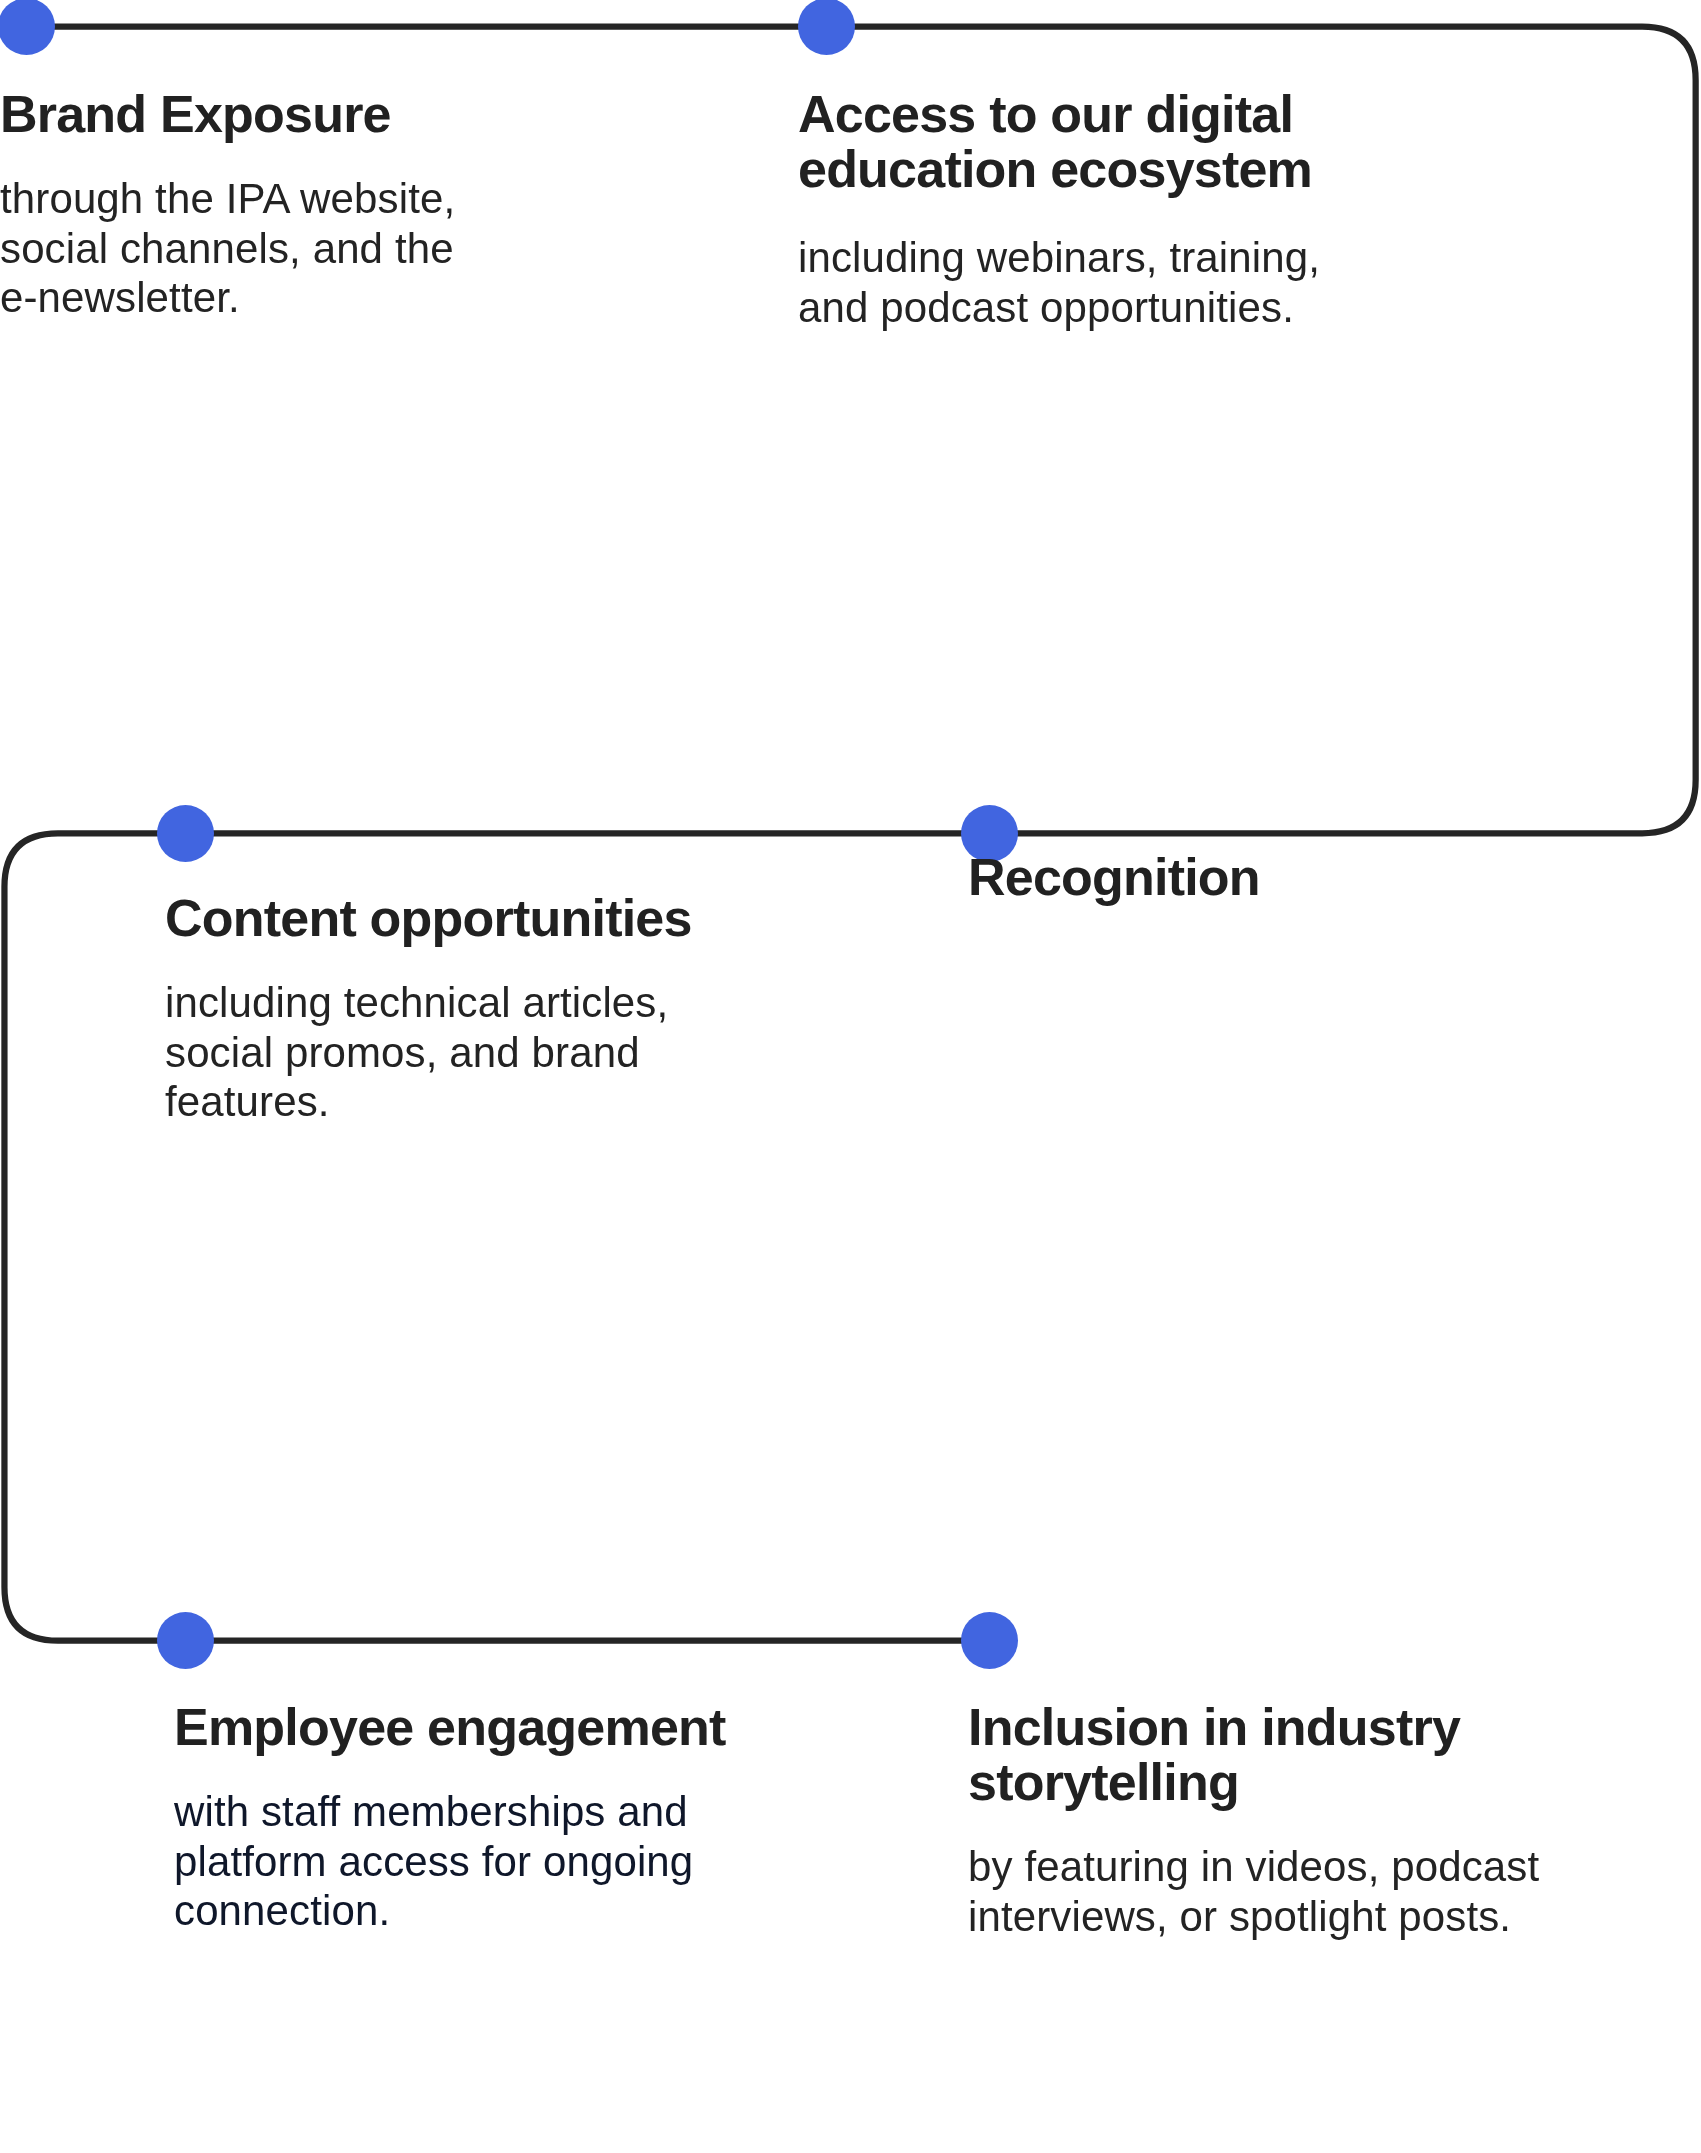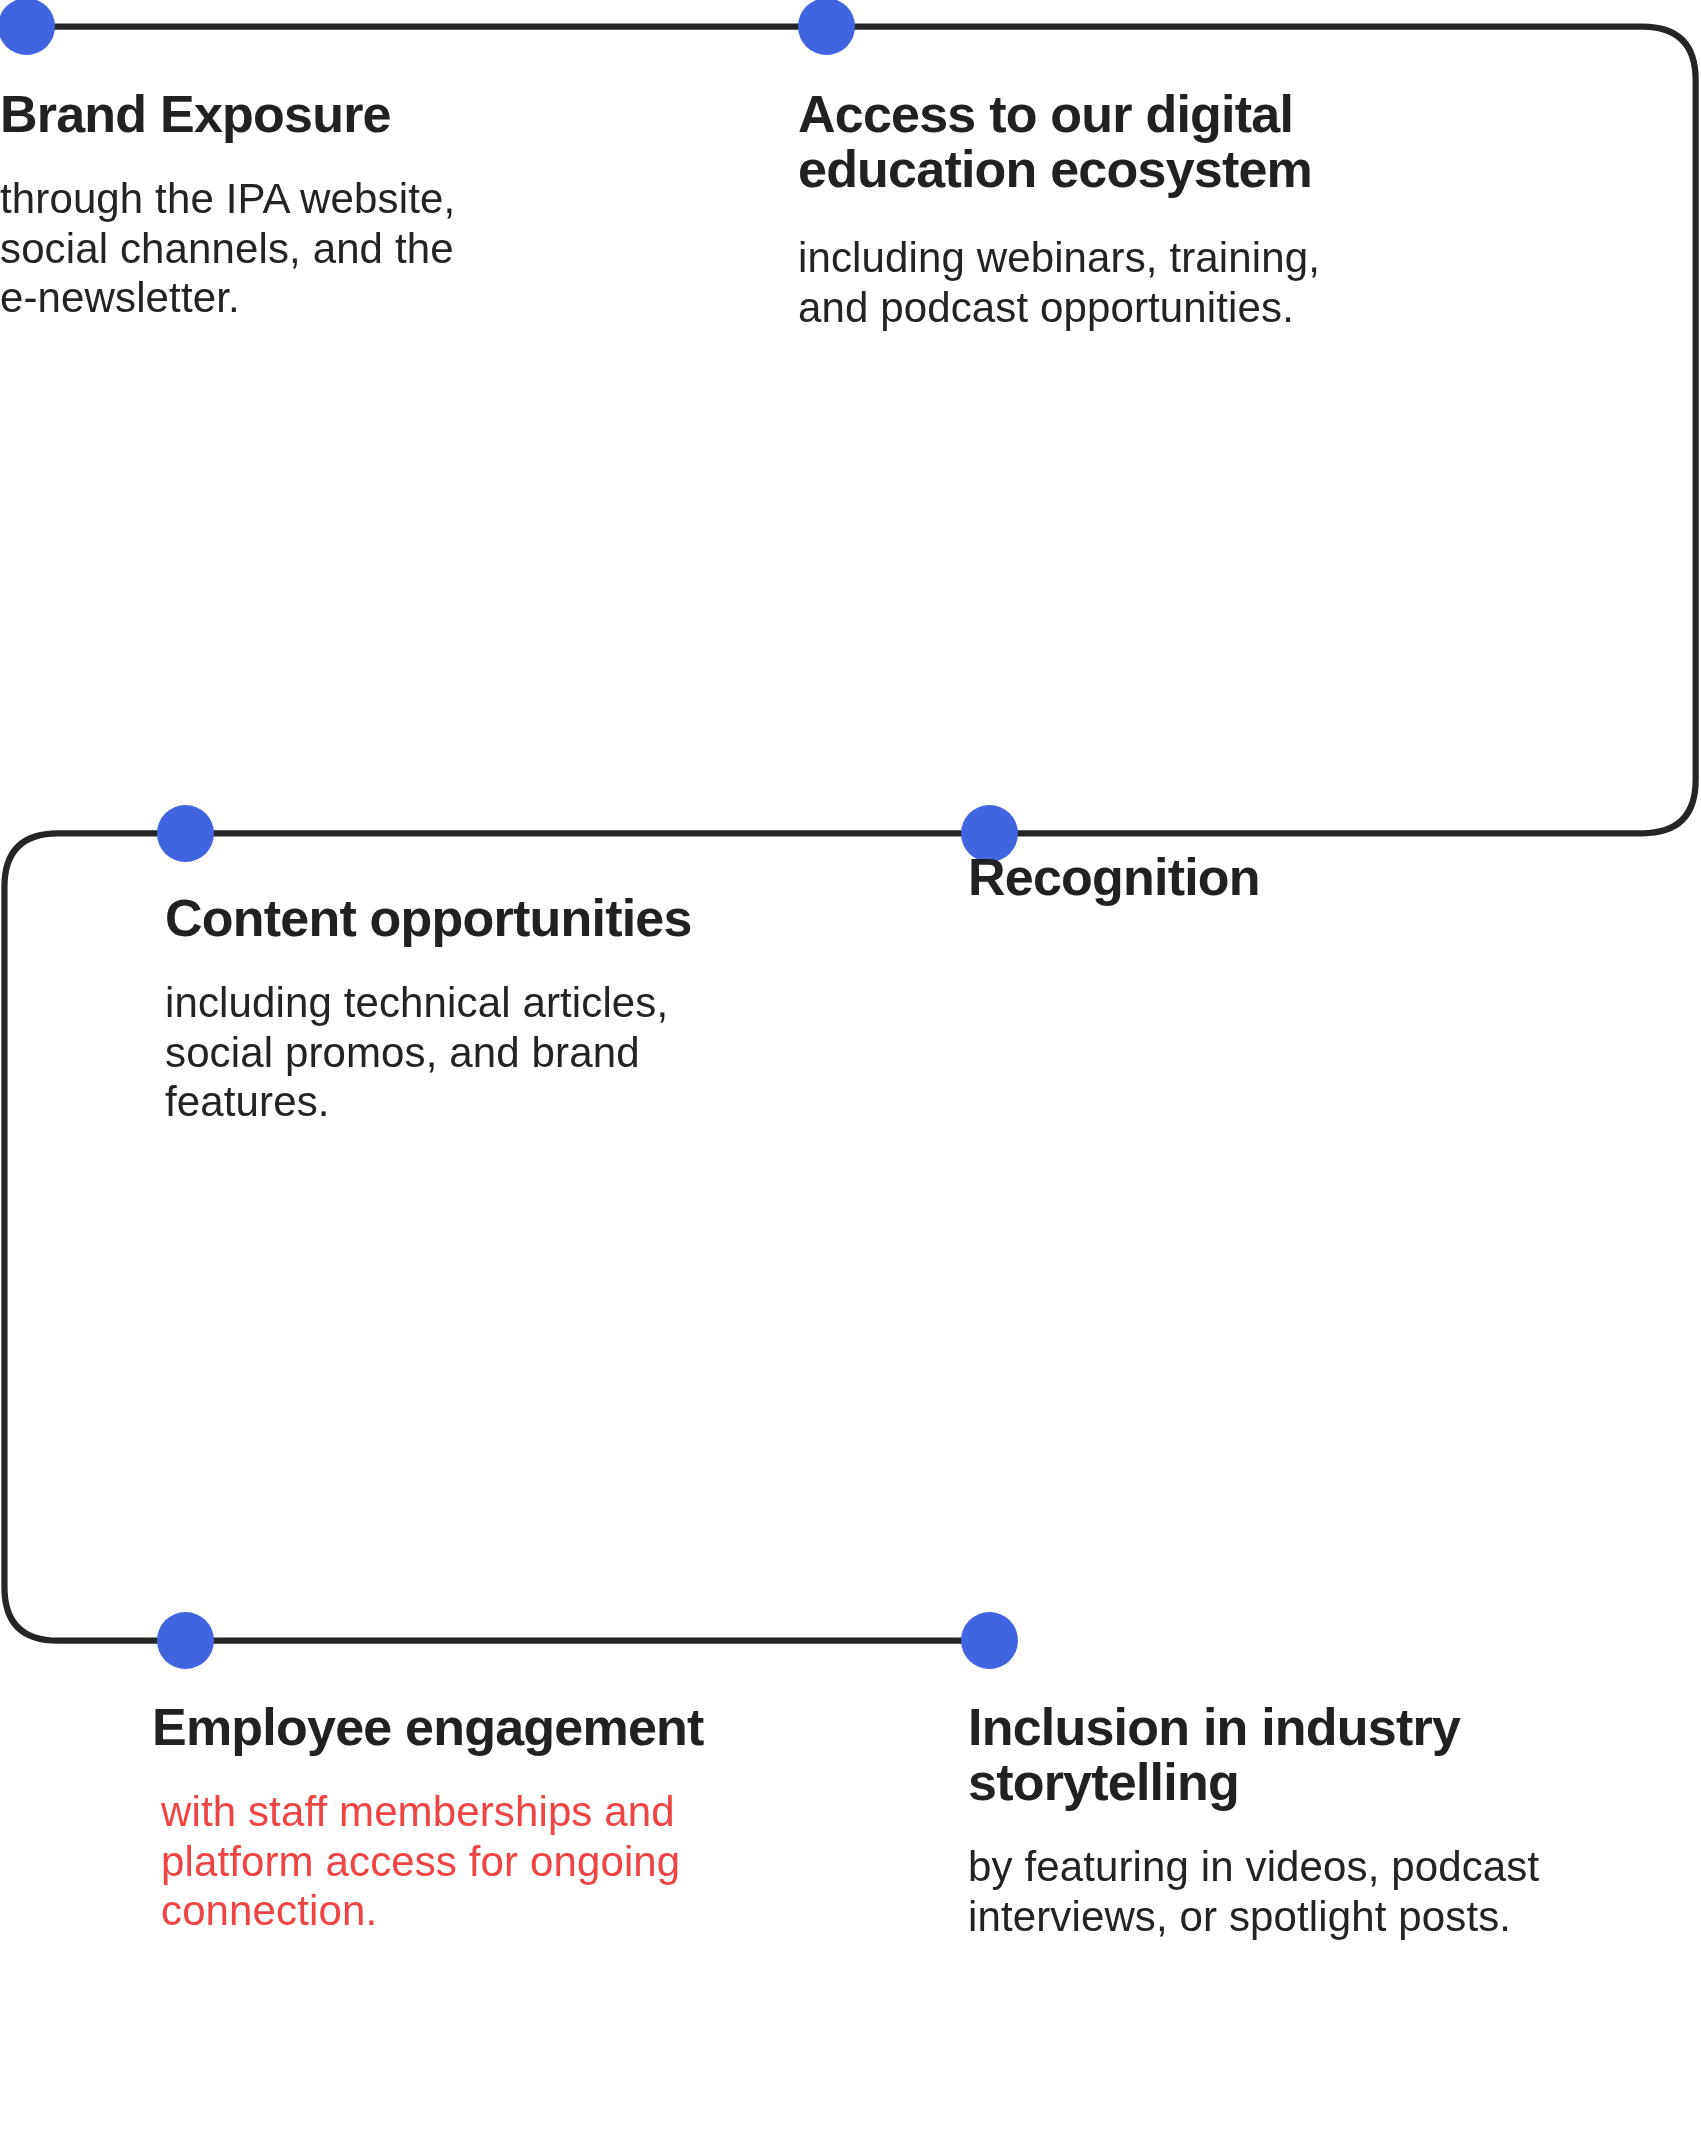--- a/index.html
+++ b/index.html
@@ -88,23 +88,23 @@
     <div class="node-title" style="color: rgb(33, 33, 33);">Content opportunities</div>
     <div class="node-body" style="color: rgb(35, 35, 35);">including technical articles, social promos, and brand features.</div>
   </div>
 
   <div class="node-dot" style="left: 961px; top: 805px; background: rgb(65, 101, 224);"></div>
   <div class="node-card" style="left:968px; top:850px; width:517px;">
     <div class="node-title" style="color: rgb(33, 33, 33);">Recognition</div>
   </div>
 
   <div class="node-dot" style="left: 157px; top: 1612px; background: rgb(65, 101, 224);"></div>
-  <div class="node-card" style="left:152px; top:1700px; width:552px;">
+  <div class="node-card" style="left:174px; top:1700px; width:552px;">
     <div class="node-title" style="color: rgb(33, 33, 33);">Employee engagement</div>
-    <div class="node-body" style="color: #ef4444; margin-left: 9px;">with staff memberships and platform access for ongoing connection.</div>
+    <div class="node-body" style="color: #0f172a;">with staff memberships and platform access for ongoing connection.</div>
   </div>
 
   <div class="node-dot" style="left: 961px; top: 1612px; background: rgb(65, 101, 224);"></div>
   <div class="node-card" style="left:968px; top:1700px; width:588px;">
     <div class="node-title" style="color: rgb(33, 33, 33);">Inclusion in industry storytelling</div>
     <div class="node-body" style="color: rgb(35, 35, 35);">by featuring in videos, podcast interviews, or spotlight posts.</div>
   </div>
 
 </div>
 

